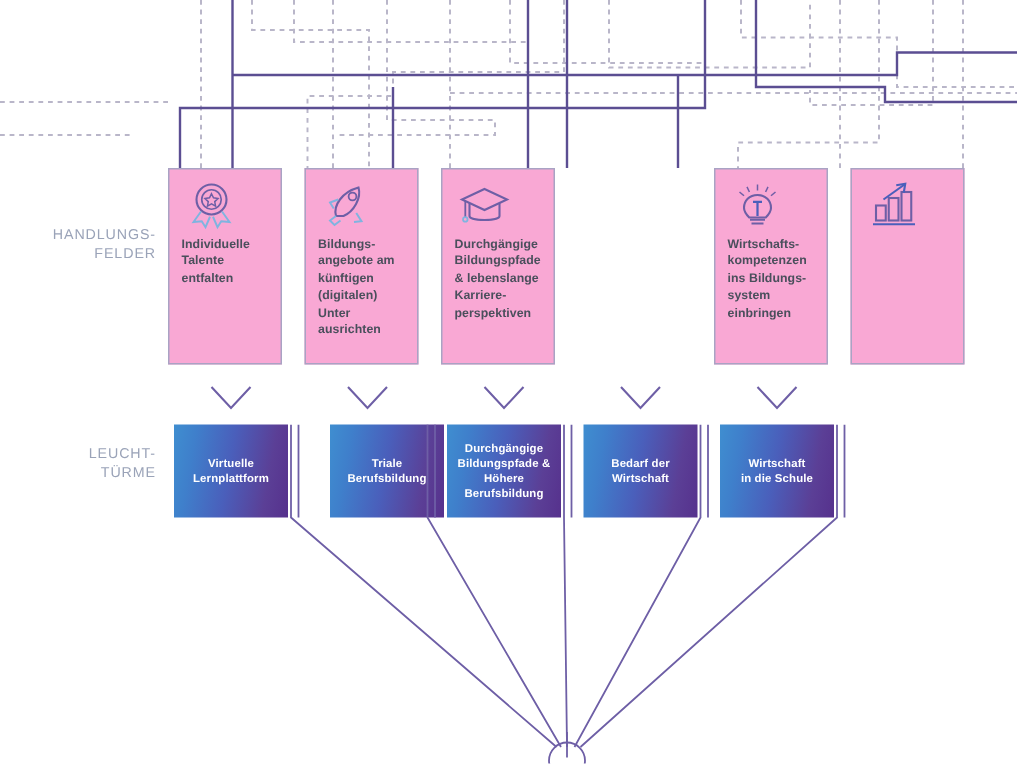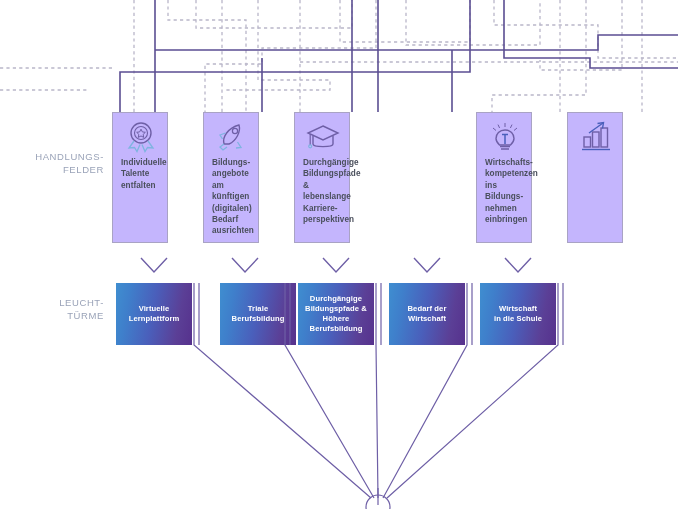--- a/index.html
+++ b/index.html
@@ -26,24 +26,24 @@
     font-weight:400;
     white-space:pre-line;
   }
   #label-handlungsfelder{left:12px;top:150px;width:92px;}
   #label-leuchtturme{left:12px;top:296px;width:92px;}
 
   
   .card{
     position:absolute;
     top:112px;
-    width:56px;
+    width:76px;
     height:131px;
     border:1px solid #a9a3c4;
-    background:#c4b5fd;
+    background:#f9a8d4;
     box-sizing:border-box;
   }
   .card-icon{
     position:absolute;
     left:8px;top:7px;
     width:40px;height:34px;
   }
   .card-icon svg{display:block;width:100%;height:100%;}
   .card-title{
     position:absolute;
@@ -152,21 +152,21 @@
         <circle cx="23" cy="11" r="2.6" fill="none" stroke="#6e5fa6" stroke-width="1.2"></circle>
         <path d="M12 24 L8 27 L11 30 L15 27" fill="none" stroke="#7fb4e0" stroke-width="1.3"></path>
         <path d="M13.5 13 L8 15 L10.5 19" fill="none" stroke="#7fb4e0" stroke-width="1.3"></path>
         <path d="M25.5 22 L29 27.5 L24 28" fill="none" stroke="#7fb4e0" stroke-width="1.3"></path>
       </svg>
     </div>
     <div class="card-title">Bildungs-
 angebote am
 künftigen
 (digitalen)
-Bedarf
+Unter
 ausrichten</div>
   </div>
 
   <div class="card" style="left:294px">
     <div class="card-icon">
       <svg viewBox="0 0 40 34">
         <path d="M20 6 L35 13 L20 20 L5 13 z" fill="none" stroke="#6e5fa6" stroke-width="1.4"></path>
         <path d="M10 15.5 L10 24 C10 27.5 30 27.5 30 24 L30 15.5" fill="none" stroke="#6e5fa6" stroke-width="1.4"></path>
         <path d="M7.2 14 L7.2 25" fill="none" stroke="#6e5fa6" stroke-width="1.2"></path>
         <circle cx="7.2" cy="26.3" r="1.5" fill="none" stroke="#7fb4e0" stroke-width="1.2"></circle>
@@ -191,21 +191,21 @@
             <path d="M13 4.6 L14.6 8"></path>
             <path d="M27 4.6 L25.4 8"></path>
           <path d="M8 8 L11 10.5"></path>
             <path d="M32 8 L29 10.5"></path>
         </g>
       </svg>
     </div>
     <div class="card-title">Wirtschafts-
 kompetenzen
 ins Bildungs-
-nehmen
+system
 einbringen</div>
   </div>
 
   <div class="card" style="left:567px">
     <div class="card-icon">
       <svg viewBox="0 0 40 34">
         <rect x="8" y="17" width="6.5" height="10" fill="none" stroke="#6e5fa6" stroke-width="1.4"></rect>
         <rect x="16.5" y="12" width="6.5" height="15" fill="none" stroke="#6e5fa6" stroke-width="1.4"></rect>
         <rect x="25" y="8" width="6.5" height="19" fill="none" stroke="#6e5fa6" stroke-width="1.4"></rect>
         <path d="M6 29.5 L34 29.5" fill="none" stroke="#4a5fbb" stroke-width="1.4"></path>

